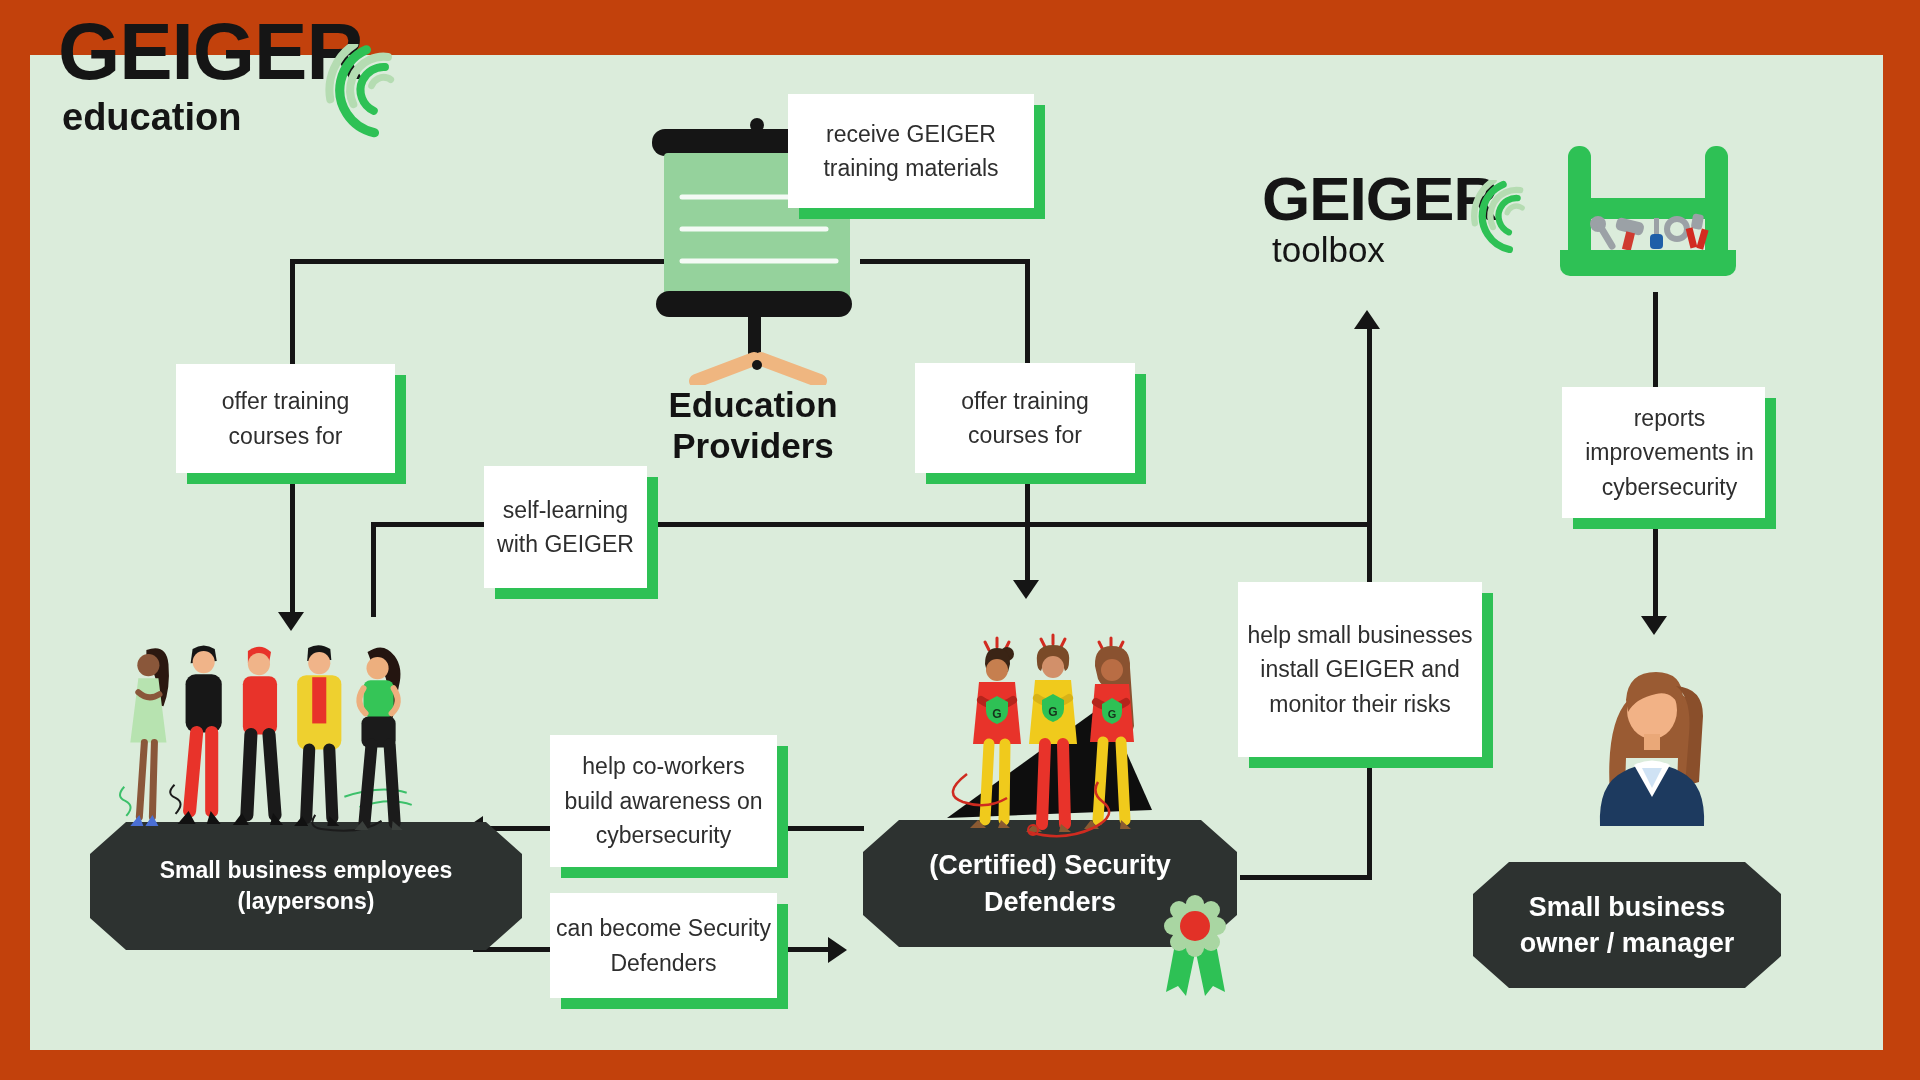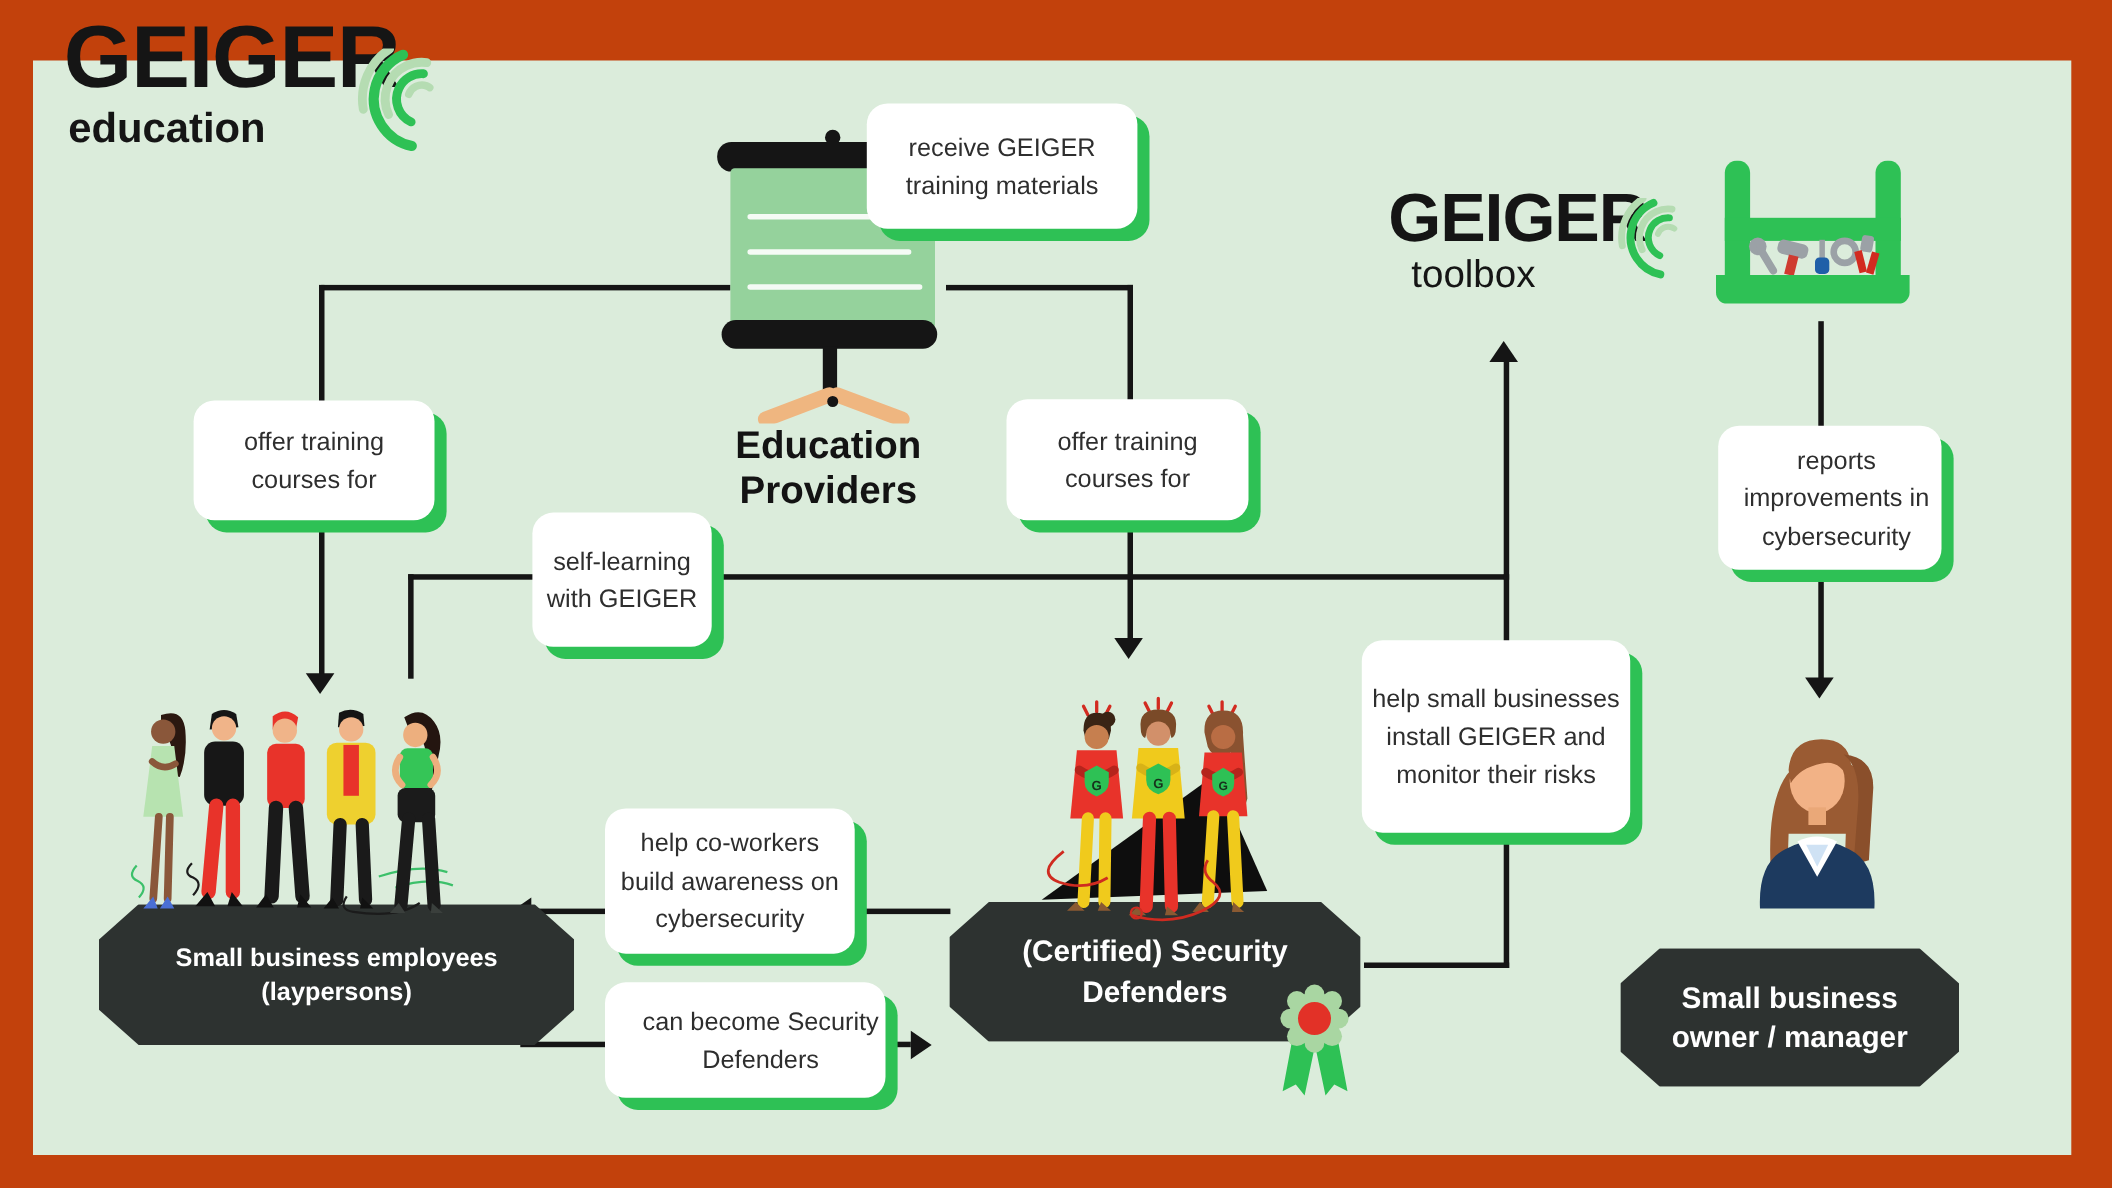--- a/index.html
+++ b/index.html
@@ -12,21 +12,21 @@
   .hline{height:5px;} .vline{width:5px;}
   .ah{position:absolute;width:0;height:0;z-index:1;}
   .ah.down{border-left:13px solid transparent;border-right:13px solid transparent;border-top:19px solid #151515;}
   .ah.up{border-left:13px solid transparent;border-right:13px solid transparent;border-bottom:19px solid #151515;}
   .ah.left{border-top:13px solid transparent;border-bottom:13px solid transparent;border-right:19px solid #151515;}
   .ah.right{border-top:13px solid transparent;border-bottom:13px solid transparent;border-left:19px solid #151515;}
 
   
   .box{position:absolute;background:#ffffff;box-shadow:11px 11px 0 #2ec155;z-index:4;
        display:flex;align-items:center;justify-content:center;text-align:center;
-       font-size:23px;line-height:1.5;color:#2e2e2e;white-space:pre-line;border-radius:19px;}
+       font-size:23px;line-height:1.5;color:#2e2e2e;white-space:pre-line;}
 
   
   .banner{position:absolute;background:#2d3230;color:#ffffff;font-weight:700;z-index:3;
        display:flex;align-items:center;justify-content:center;text-align:center;
        line-height:1.35;white-space:pre-line;
        clip-path:polygon(36px 0, calc(100% - 36px) 0, 100% 32px, 100% calc(100% - 32px),
                          calc(100% - 36px) 100%, 36px 100%, 0 calc(100% - 32px), 0 32px);}
 
   .illus{position:absolute;}
   .logo-title{position:absolute;color:#151515;font-weight:700;line-height:1;z-index:2;}
@@ -71,21 +71,21 @@
     <g fill="none" stroke-linecap="round">
       <circle cx="62" cy="40" r="11" stroke="#b5dcb2" stroke-width="6" stroke-dasharray="20 49" transform="rotate(200 62 40)"></circle>
       <circle cx="62" cy="40" r="20" stroke="#2ec155" stroke-width="7" stroke-dasharray="55 71" transform="rotate(115 62 40)"></circle>
       <circle cx="62" cy="40" r="29" stroke="#b5dcb2" stroke-width="7" stroke-dasharray="62 120" transform="rotate(155 62 40)"></circle>
       <circle cx="62" cy="40" r="38" stroke="#2ec155" stroke-width="8" stroke-dasharray="96 143" transform="rotate(102 62 40)"></circle>
       <circle cx="62" cy="40" r="47" stroke="#b5dcb2" stroke-width="7" stroke-dasharray="55 240" transform="rotate(170 62 40)"></circle>
     </g>
   </svg>
 
   <div class="logo-title" style="left:1262px;top:168px;font-size:62px;letter-spacing:-1px;">GEIGER</div>
-  <div class="logo-sub" style="left:1272px;top:232px;font-size:35px;font-weight:400;margin-left:11px;">toolbox</div>
+  <div class="logo-sub" style="left:1272px;top:232px;font-size:35px;font-weight:400;">toolbox</div>
   <svg class="illus" style="left:1460px;top:180px;z-index:2;" width="95" height="90" viewBox="0 0 104 100">
     <g fill="none" stroke-linecap="round">
       <circle cx="62" cy="40" r="11" stroke="#b5dcb2" stroke-width="6" stroke-dasharray="20 49" transform="rotate(200 62 40)"></circle>
       <circle cx="62" cy="40" r="20" stroke="#2ec155" stroke-width="7" stroke-dasharray="55 71" transform="rotate(115 62 40)"></circle>
       <circle cx="62" cy="40" r="29" stroke="#b5dcb2" stroke-width="7" stroke-dasharray="62 120" transform="rotate(155 62 40)"></circle>
       <circle cx="62" cy="40" r="38" stroke="#2ec155" stroke-width="8" stroke-dasharray="96 143" transform="rotate(102 62 40)"></circle>
       <circle cx="62" cy="40" r="47" stroke="#b5dcb2" stroke-width="7" stroke-dasharray="55 240" transform="rotate(170 62 40)"></circle>
     </g>
   </svg>
 
@@ -136,21 +136,21 @@
 with GEIGER</div>
   <div class="box" style="left:1562px;top:387px;width:191px;height:131px;padding-left:12px;">reports
 improvements in
 cybersecurity</div>
   <div class="box" style="left:1238px;top:582px;width:244px;height:175px;">help small businesses
 install GEIGER and
 monitor their risks</div>
   <div class="box" style="left:550px;top:735px;width:227px;height:132px;">help co-workers
 build awareness on
 cybersecurity</div>
-  <div class="box" style="left:550px;top:893px;width:227px;height:105px;padding-left:28px;">can become Security
+  <div class="box" style="left:550px;top:893px;width:227px;height:105px;">can become Security
 Defenders</div>
 
   <svg class="illus" style="left:1588px;top:658px;z-index:2;" width="135" height="170" viewBox="0 0 135 170">
     <path d="M24 160 q-10 -90 16 -118 q22 -24 48 -10 q22 12 20 50 l-4 78 h-16 l2 -60 -52 0 -2 60 z" fill="#9a5b33"></path>
     <ellipse cx="64" cy="52" rx="25" ry="29" fill="#f2b286"></ellipse>
     <rect x="56" y="76" width="16" height="16" fill="#eaa878"></rect>
     <path d="M38 42 q2 -28 30 -28 q26 0 27 26 l-2 12 q-8 -20 -25 -16 q-20 4 -28 18 z" fill="#9a5b33"></path>
     <path d="M88 28 q16 12 13 48 l-4 52 14 -4 4 -66 q0 -28 -27 -30 z" fill="#8a4f2b"></path>
     <path d="M12 168 q-2 -42 23 -54 q14 -8 29 -8 q15 0 29 8 q25 12 23 54 z" fill="#1d3a5f"></path>
     <path d="M46 107 l18 32 18 -32 q-18 -9 -36 0 z" fill="#ffffff"></path>

